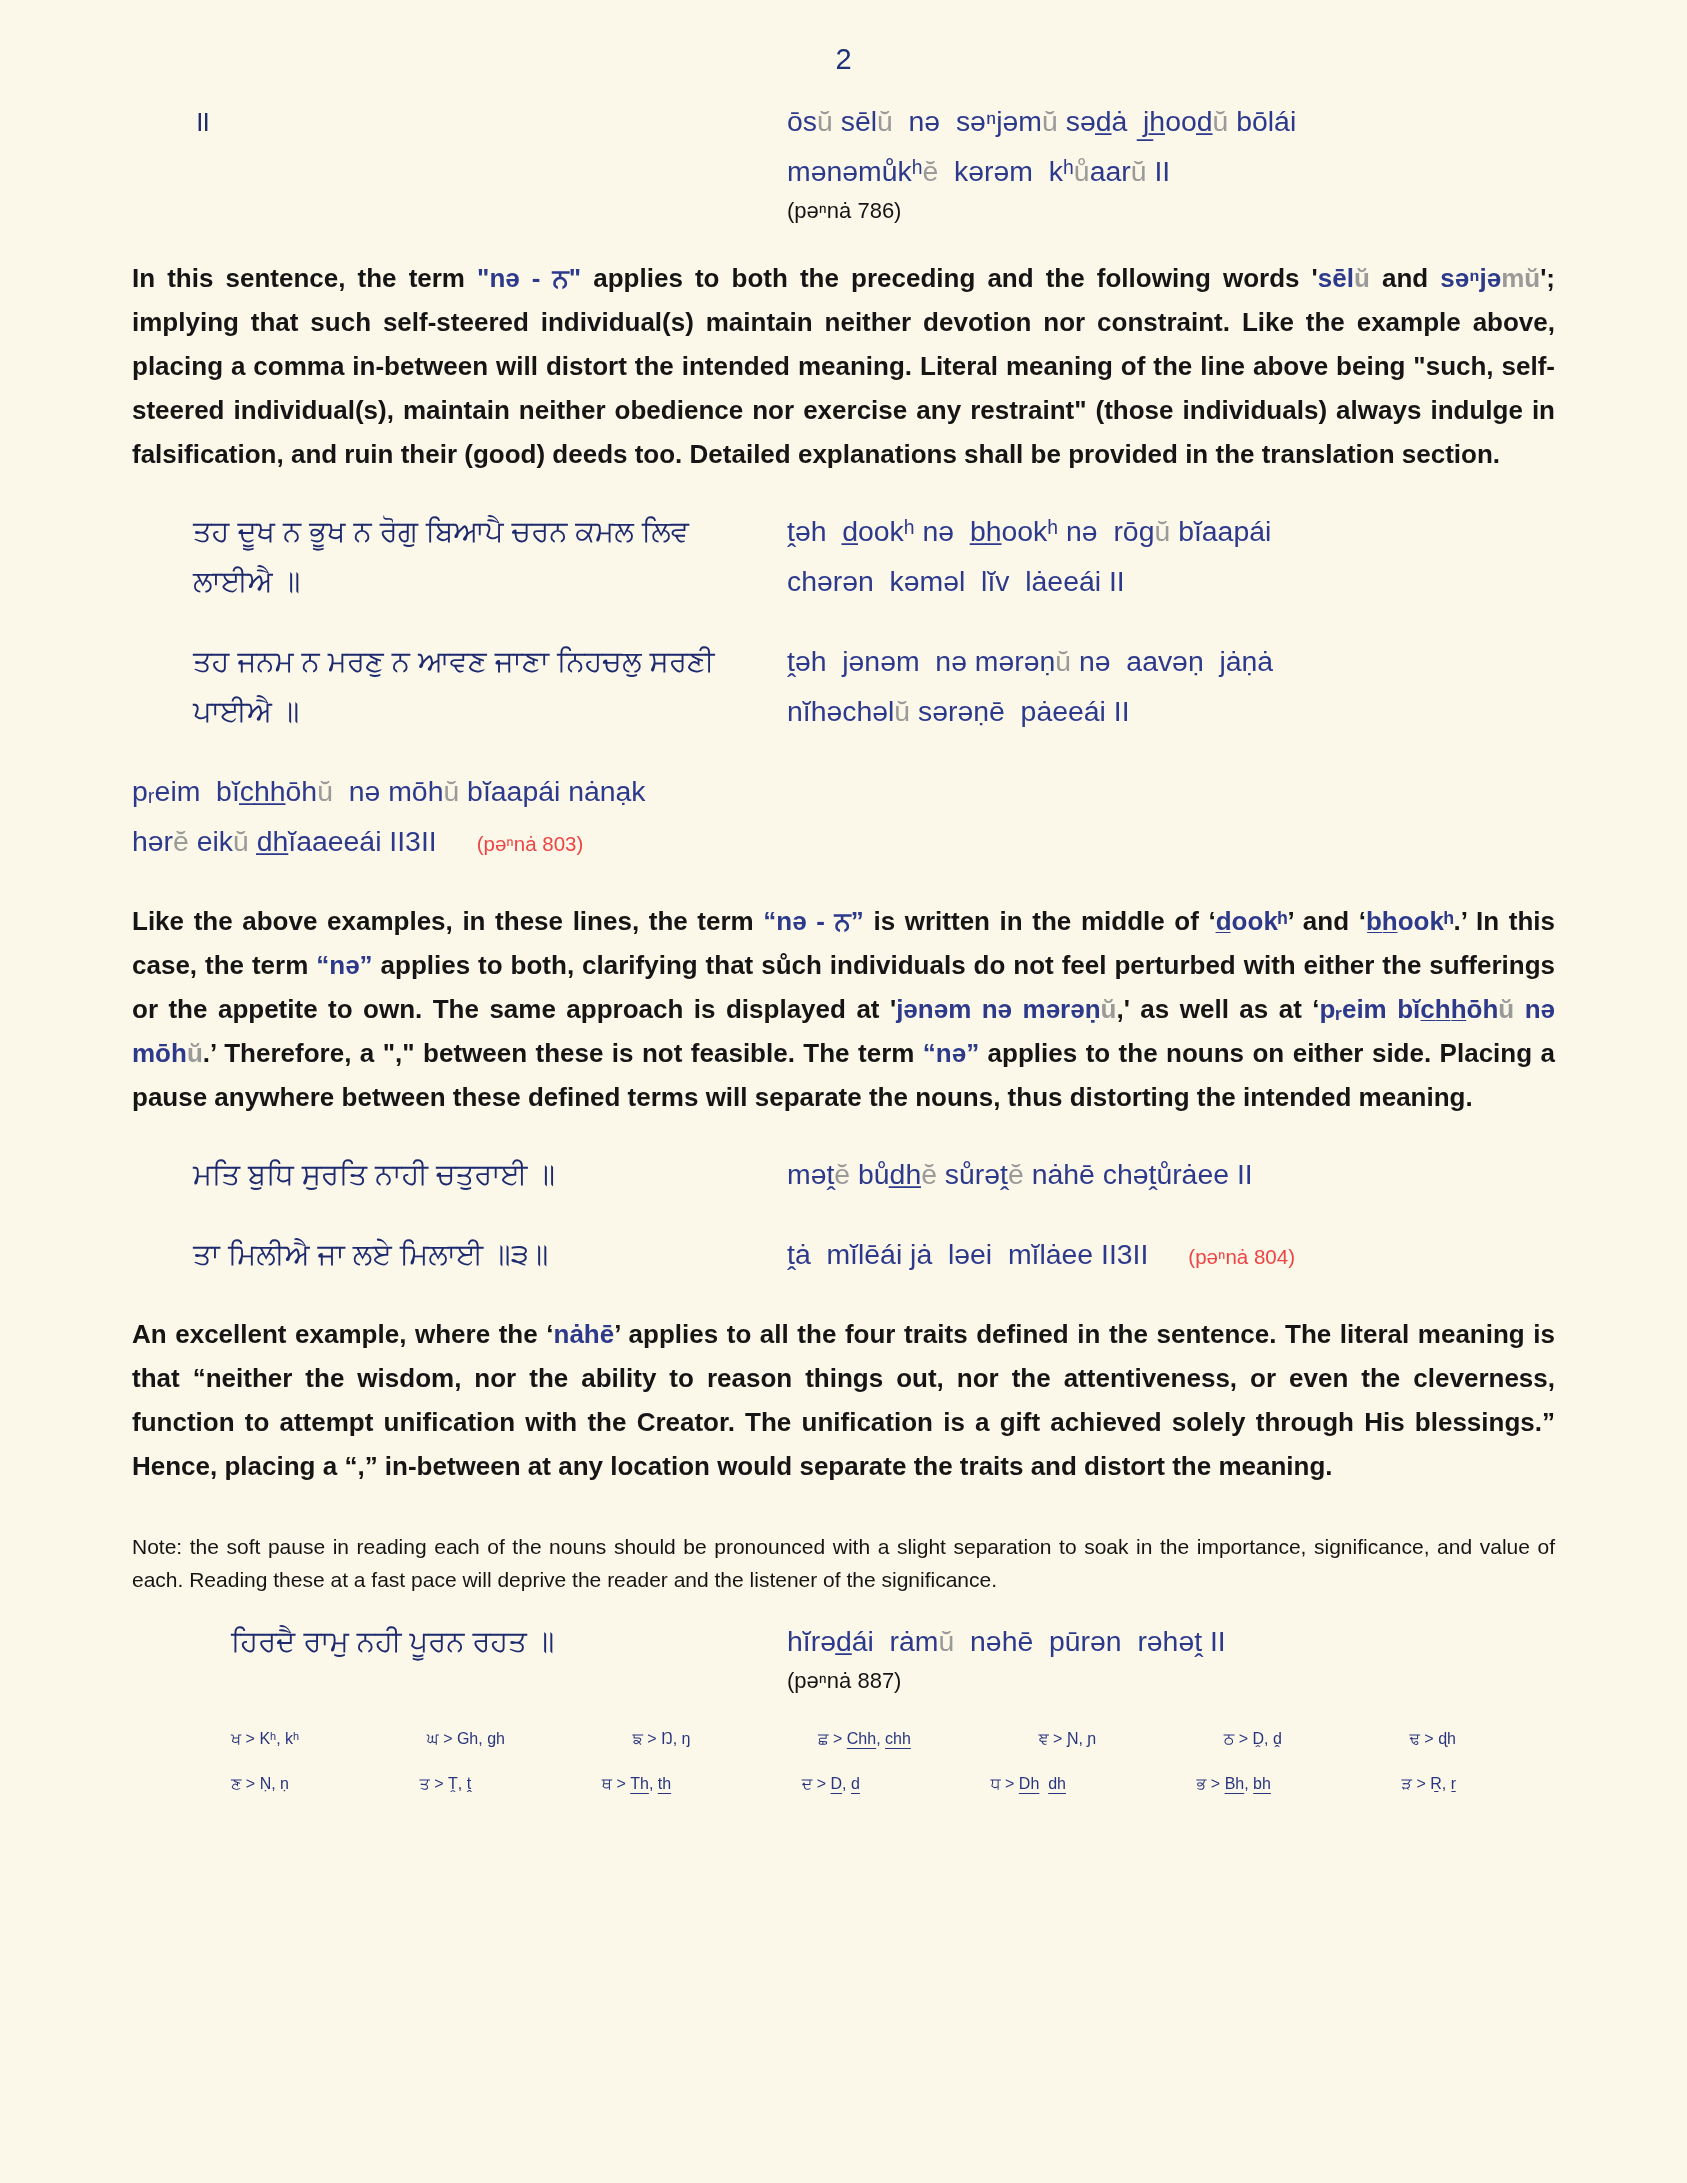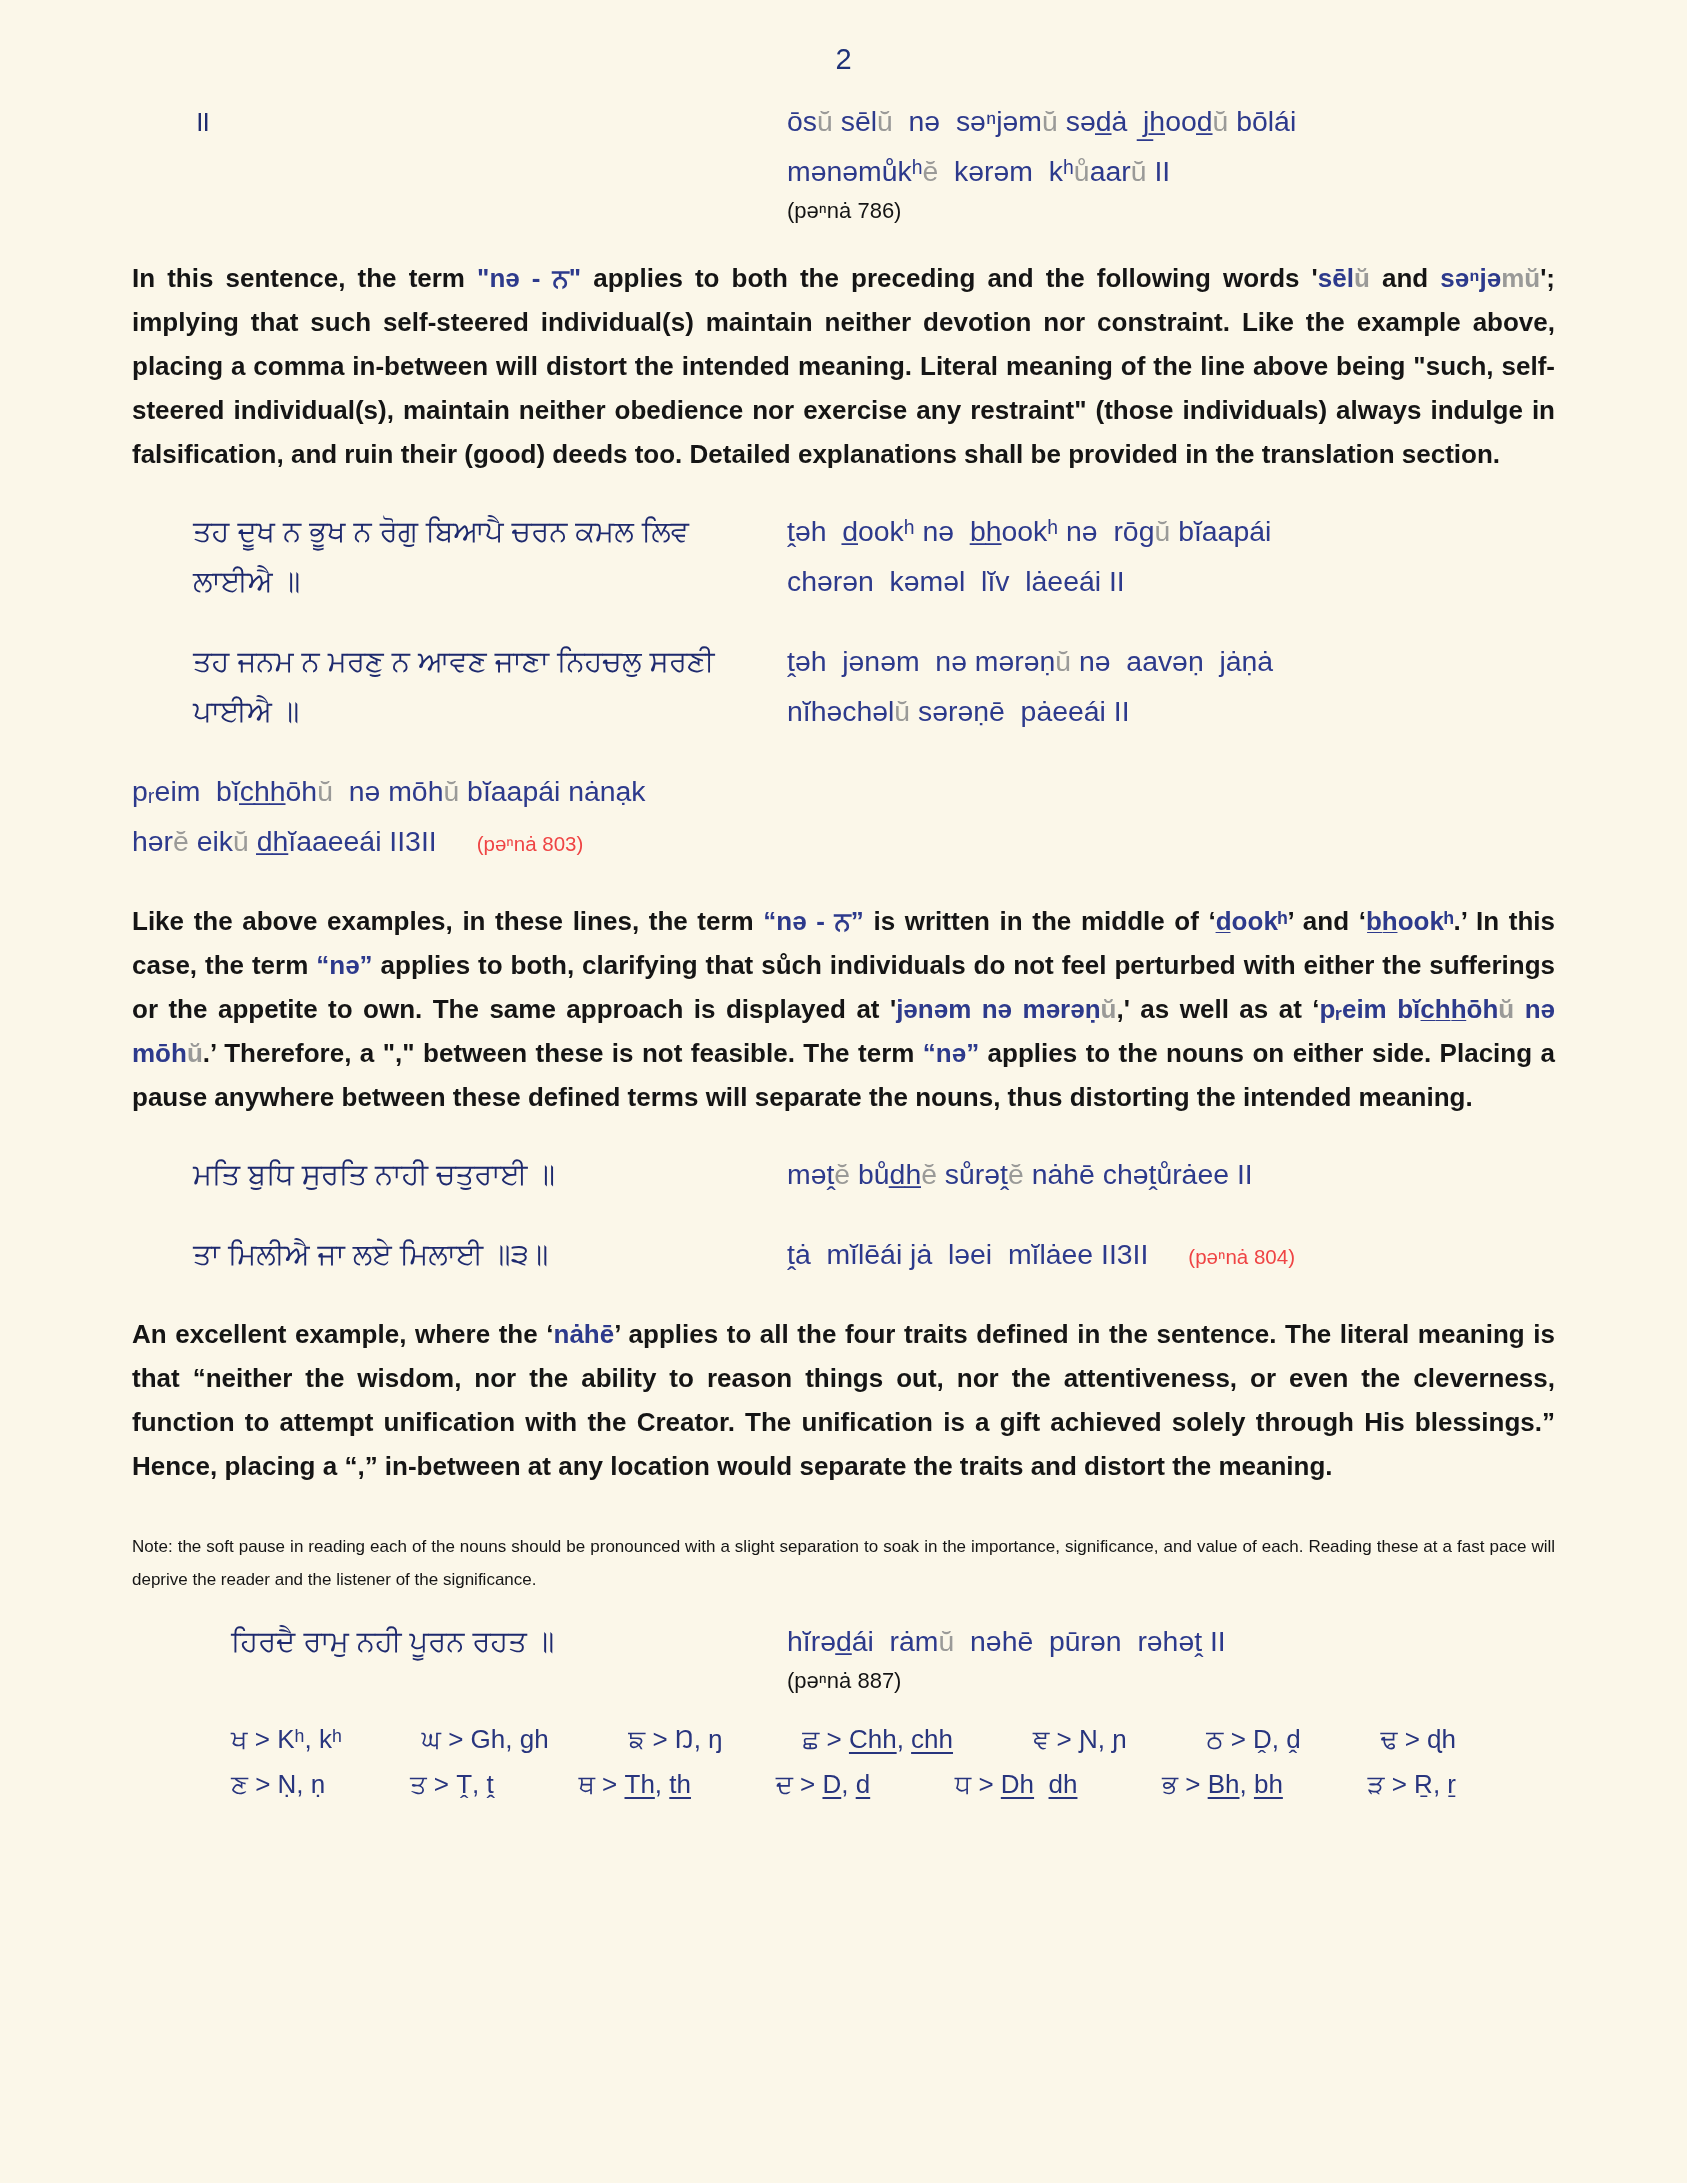--- a/index.html
+++ b/index.html
@@ -30,26 +30,26 @@
   .ref-inline{display:inline-block;margin-left:40px;font-size:20.5px;color:#ef4444;}
   .c-gray{color:#9a9a98;}
   .c-blue{color:#2D3A8C;}
   .ul{text-decoration:underline;text-underline-offset:4.6px;}
   p.body{
     font-size:26px;line-height:44px;text-align:justify;margin:30px 0;
     color:#151515;
     font-weight:bold;
   }
   p.note{
-    font-size:17px;line-height:33px;text-align:justify;margin:42px 0 20px 0;color:#151515;
+    font-size:21px;line-height:33px;text-align:justify;margin:42px 0 20px 0;color:#151515;
   }
   .v887 .g-col{padding-left:99px;}
   .maptable{margin-top:26.5px;padding:0 99px 0 99px;color:#28357E;}
   .map-row{display:flex;justify-content:space-between;margin-bottom:18.5px;}
-  .map-cell{font-size:26px;line-height:26.5px;white-space:pre-wrap;}
+  .map-cell{font-size:16px;line-height:26.5px;white-space:pre-wrap;}
   .map-cell .ul{text-underline-offset:4px;}
 </style>
 </head>
 <body>
 
 <div class="page">
 
   <div class="page-number">2</div>
 
   <section class="verse">

